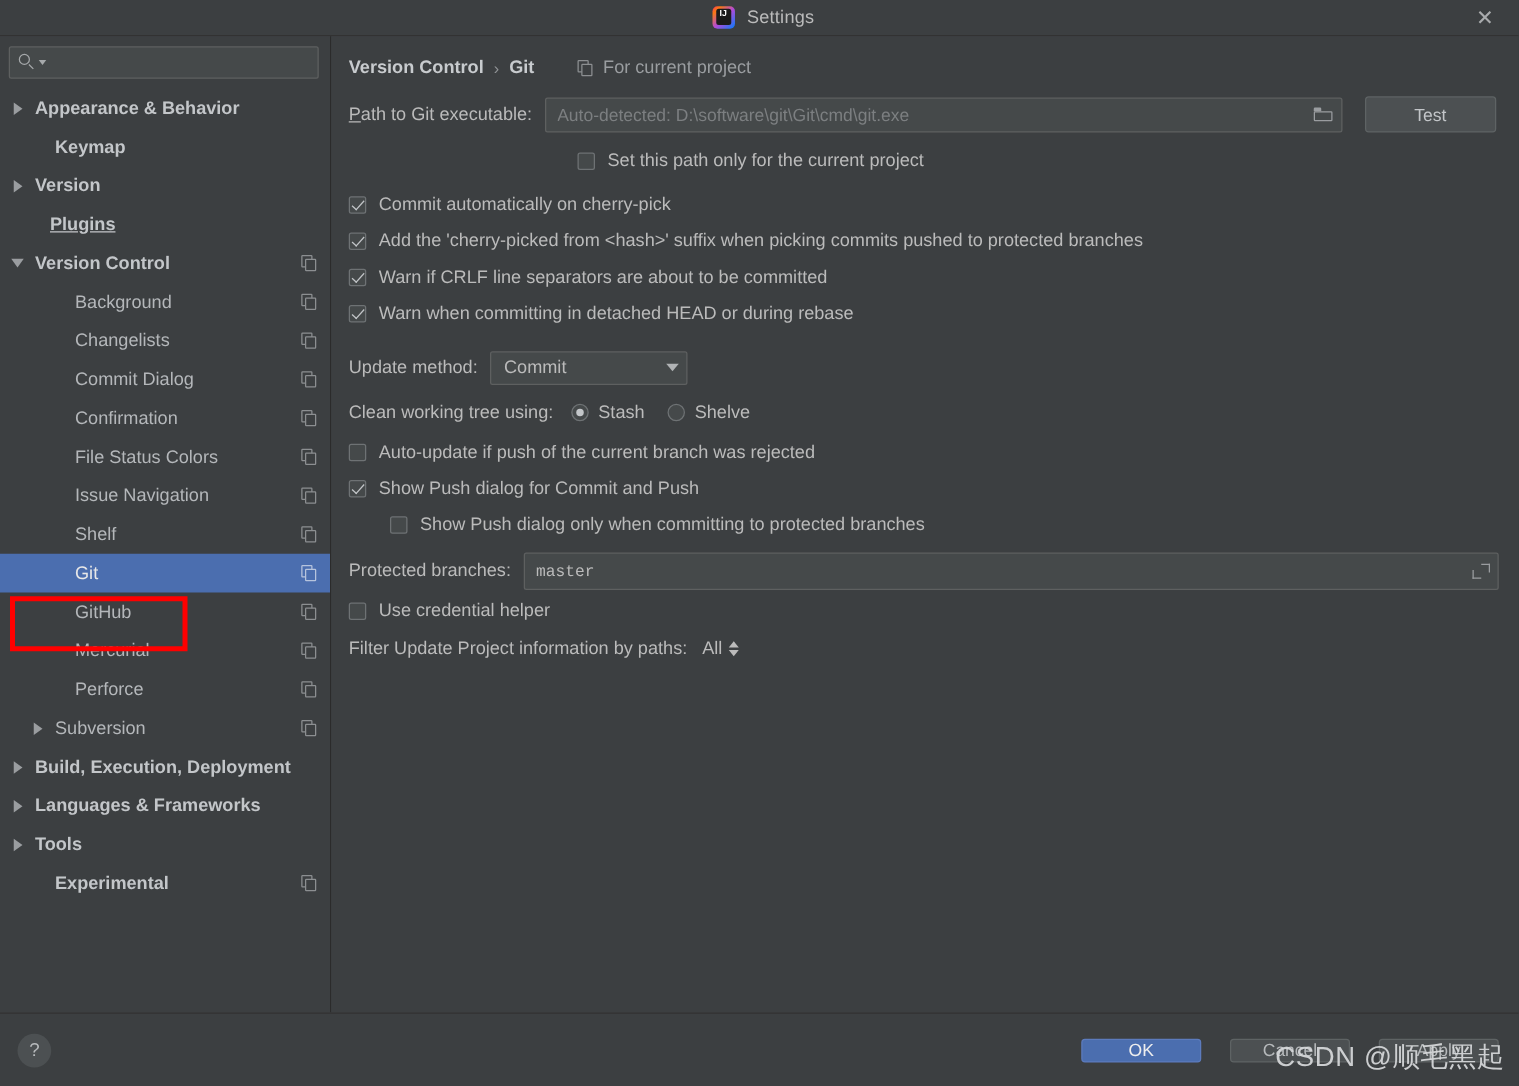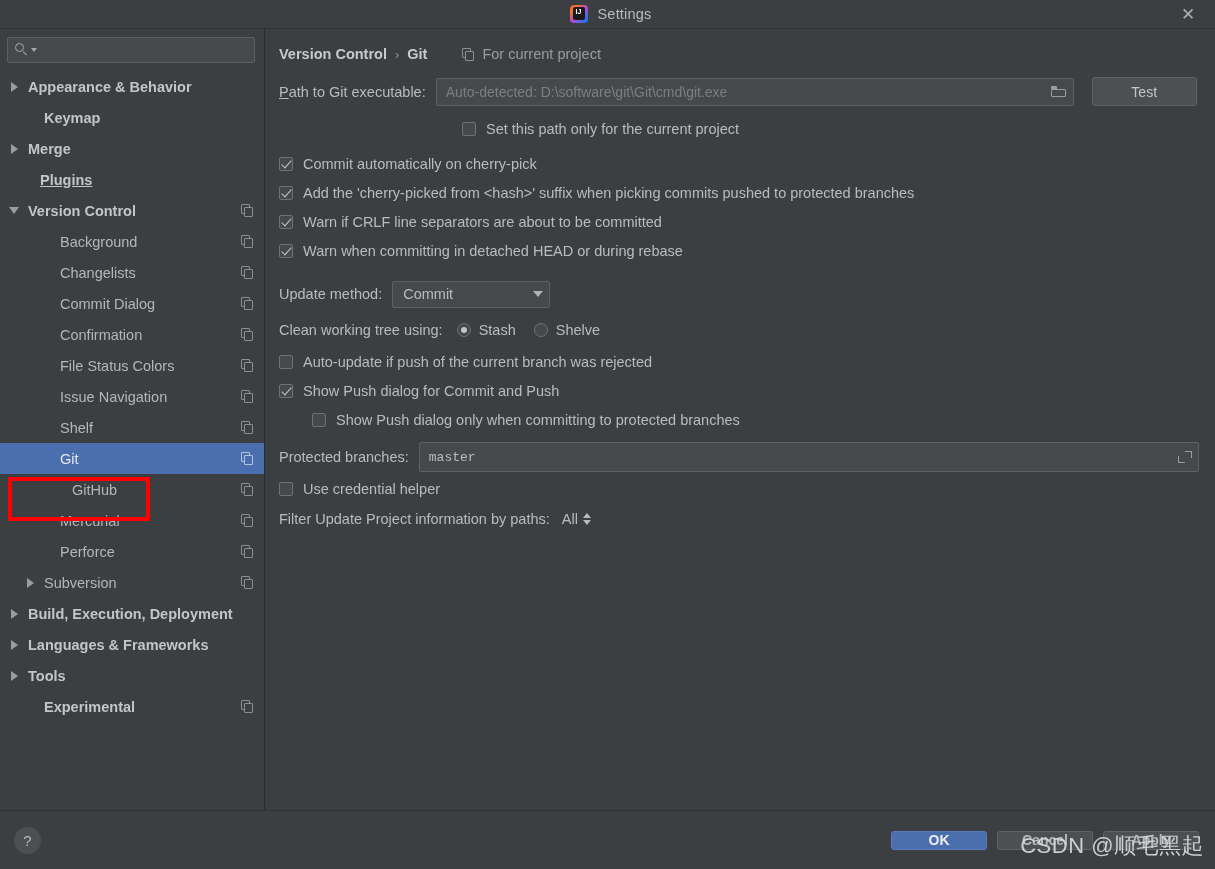--- a/index.html
+++ b/index.html
@@ -371,22 +371,21 @@
     font-size: 15px;
     display: flex; align-items: center; justify-content: center;
   }
   #footer .grow { flex: 1 1 auto; }
   .dlg-btn {
     height: 19px;
     min-width: 96px;
     border-radius: 3px;
     display: flex; align-items: center; justify-content: center;
     font-size: 14px;
-    margin-left: 10px;
-    font-weight: bold;
+    margin-left: 23px;
   }
   #ok-btn {
     background: #4b6eaf;
     border: 1px solid #5c7bbd;
     color: #eeeeee;
     width: 96px;
   }
   #cancel-btn, #apply-btn {
     background: #4c5052;
     border: 1px solid #5e6364;
@@ -451,21 +450,21 @@
           </div>
           <div class="tree-row bold" style="padding-left: 22px;">
             <span class="arrow-slot"></span>
             <span class="row-label" style="margin-left: 6px;">Keymap</span>
             <span class="spacer"></span>
           </div>
           <div class="tree-row bold" style="padding-left: 6px;">
             <span class="arrow-slot">
               <span class="tri"></span>
             </span>
-            <span class="row-label" style="margin-left: 6px;">Merge</span>
+            <span class="row-label" style="margin-left: 6px;">Version</span>
             <span class="spacer"></span>
           </div>
           <div class="tree-row bold" style="padding-left: 22px;">
             <span class="arrow-slot"></span>
             <span class="row-label" style="margin-left: 2px; text-decoration: underline;">Plugins</span>
             <span class="spacer"></span>
           </div>
           <div class="tree-row bold" style="padding-left: 6px;">
             <span class="arrow-slot">
               <span class="tri open"></span>
@@ -542,21 +541,21 @@
           </div>
           <div class="tree-row selected" style="padding-left: 38px;">
             <span class="arrow-slot"></span>
             <span class="row-label" style="margin-left: 6px;">Git</span>
             <span class="spacer"></span>
             <span class="proj-icon">
               <span class="back"></span>
               <span class="front"></span>
             </span>
           </div>
-          <div class="tree-row" style="padding-left: 38px; gap: 12px;">
+          <div class="tree-row" style="padding-left: 38px;">
             <span class="arrow-slot"></span>
             <span class="row-label" style="margin-left: 6px;">GitHub</span>
             <span class="spacer"></span>
             <span class="proj-icon">
               <span class="back"></span>
               <span class="front"></span>
             </span>
           </div>
           <div class="tree-row" style="padding-left: 38px;">
             <span class="arrow-slot"></span>

